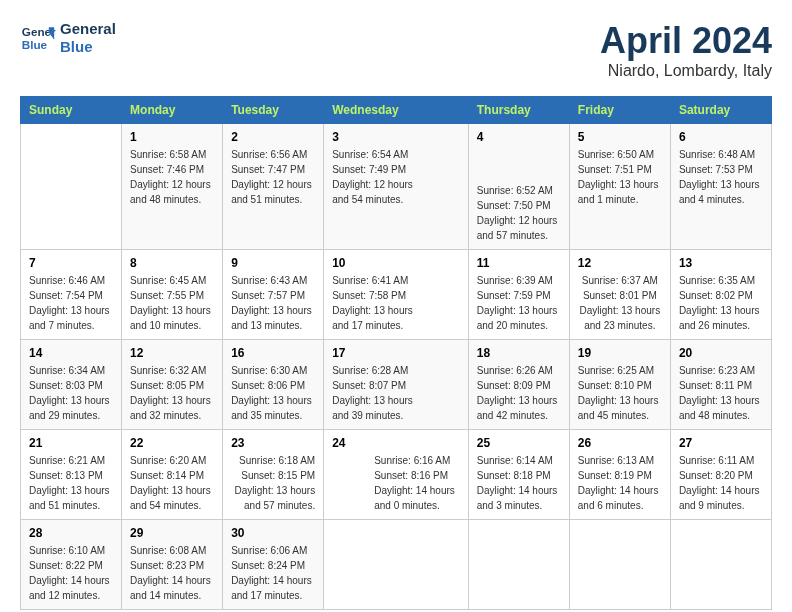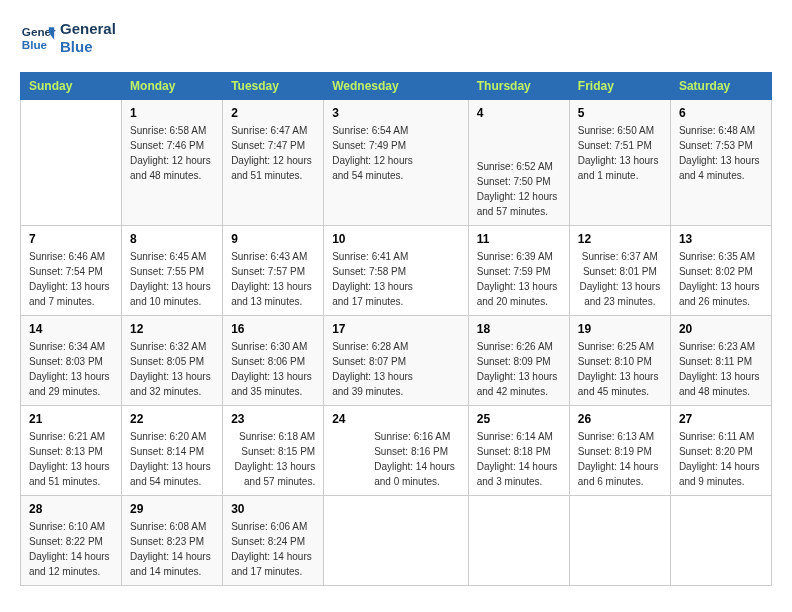--- a/index.html
+++ b/index.html
@@ -84,20 +84,24 @@
     <svg class="logo-icon" viewBox="0 0 40 40" xmlns="http://www.w3.org/2000/svg">
       <text x="2" y="18" font-family="Arial" font-weight="bold" font-size="13" fill="#1a3a5c">General</text>
       <text x="2" y="32" font-family="Arial" font-weight="bold" font-size="13" fill="#2a6db5">Blue</text>
       <polygon points="32,8 38,8 38,22 32,14" fill="#2a6db5"></polygon>
     </svg>
     <div style="display:flex;flex-direction:column;line-height:1.2">
       <span style="font-size:15px;font-weight:bold;color:#1a3a5c;">General</span>
       <span style="font-size:15px;font-weight:bold;color:#2a6db5;">Blue</span>
     </div>
   </div>
+  <div class="title-section">
+    <div class="main-title">April 2024</div>
+    <div class="subtitle">Niardo, Lombardy, Italy</div>
+  </div>
 </div>
 
 <table>
   <thead>
     <tr>
     <th>Sunday</th>
         <th>Monday</th>
         <th>Tuesday</th>
         <th>Wednesday</th>
         <th>Thursday</th>
@@ -110,21 +114,21 @@
         <td class="empty-cell"></td>
         <td>
           <span class="day-number">1</span>
           <div class="day-info" style="white-space: pre-line;">Sunrise: 6:58 AM
 Sunset: 7:46 PM
 Daylight: 12 hours
 and 48 minutes.</div>
         </td>
         <td>
           <span class="day-number">2</span>
-          <div class="day-info" style="white-space: pre-line;">Sunrise: 6:47 AM
+          <div class="day-info" style="white-space: pre-line;">Sunrise: 6:56 AM
 Sunset: 7:47 PM
 Daylight: 12 hours
 and 51 minutes.</div>
         </td>
         <td>
           <span class="day-number">3</span>
           <div class="day-info" style="white-space: pre-line;">Sunrise: 6:54 AM
 Sunset: 7:49 PM
 Daylight: 12 hours
 and 54 minutes.</div>

